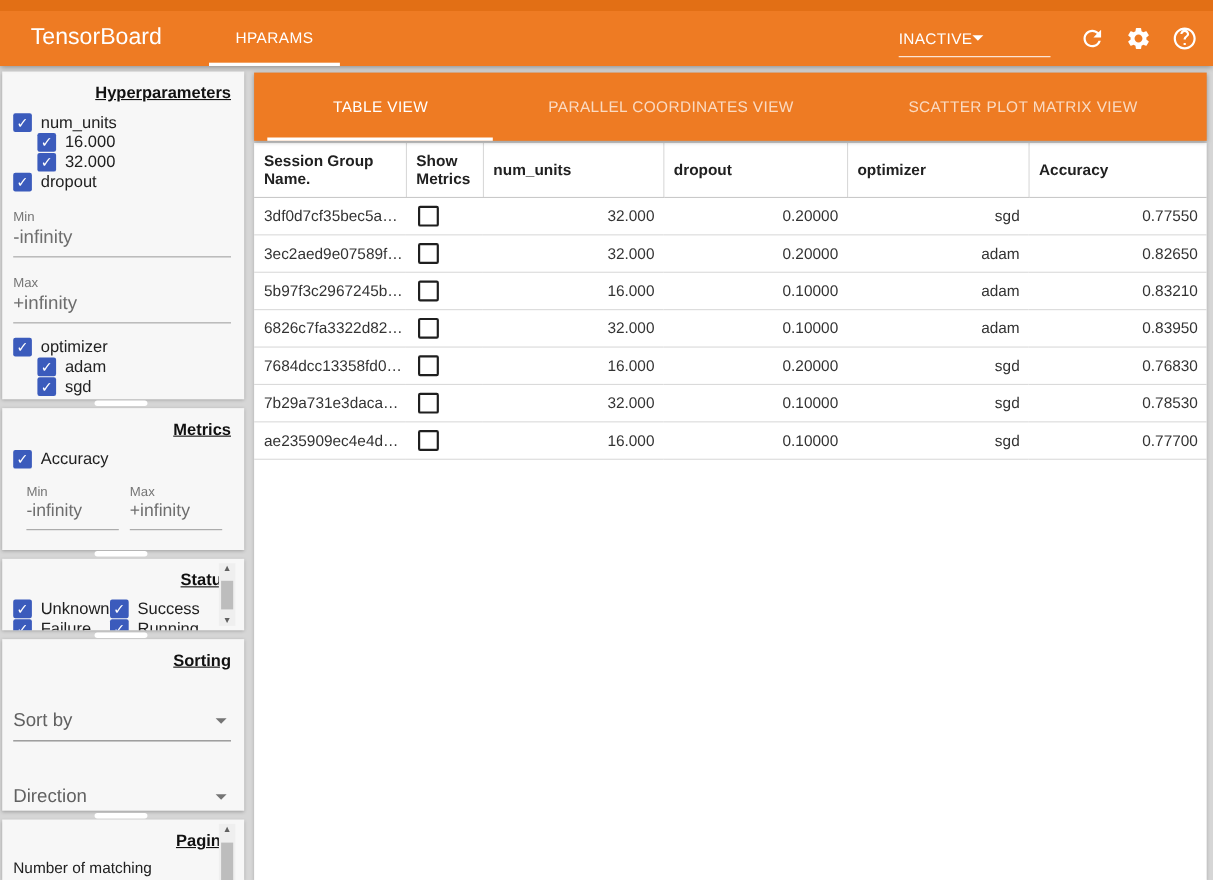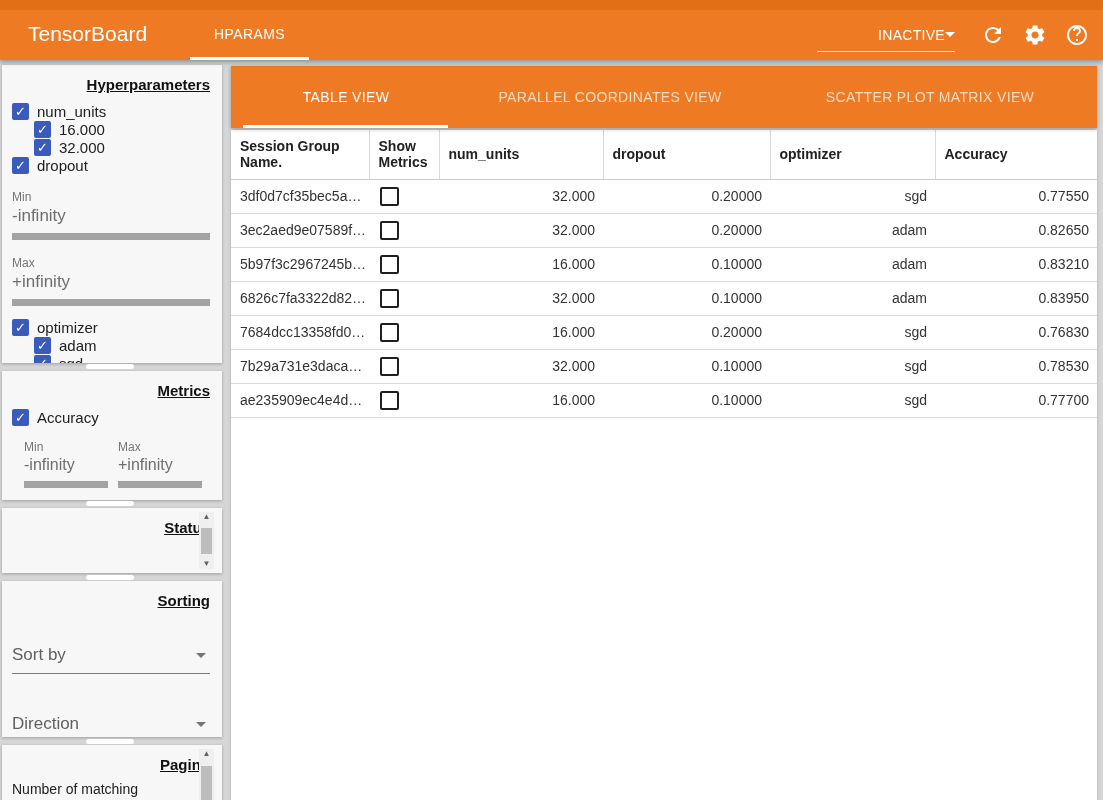--- a/index.html
+++ b/index.html
@@ -16,40 +16,40 @@
   .tb-title{position:absolute;left:28px;top:0;height:60px;display:flex;align-items:center;
     padding-top:8px;box-sizing:border-box;color:#fff;font-size:21px;font-weight:500;}
   .tb-tabs{position:absolute;left:190px;top:0;height:60px;display:flex;}
   .tb-tab{position:relative;height:60px;display:flex;align-items:center;justify-content:center;
     padding:8px 24px 0 24px;box-sizing:border-box;color:rgba(255,255,255,.65);
     font-size:14px;font-weight:500;letter-spacing:.4px;cursor:pointer;}
   .tb-tab.active{color:#fff;}
   .tb-tab.active::after{content:"";position:absolute;left:0;right:0;bottom:0;height:3px;background:#fff;}
   .tb-right{position:absolute;right:14px;top:10px;height:50px;display:flex;align-items:center;gap:18px;}
   .run-select{position:relative;width:138px;height:32px;color:#fff;font-size:14px;letter-spacing:.3px;
-    display:flex;align-items:center;justify-content:flex-end;
+    display:flex;align-items:center;justify-content:flex-start;
     border-bottom:1px solid rgba(255,255,255,.8);cursor:pointer;margin-right:8px;margin-left:13px;}
   .caret-down{width:0;height:0;border-left:5px solid transparent;border-right:5px solid transparent;
     border-top:5px solid #fff;}
   .tb-iconbtn{width:24px;height:24px;cursor:pointer;display:flex;align-items:center;justify-content:center;}
   .tb-iconbtn svg{width:24px;height:24px;fill:#fff;}
 
   
   .card{position:absolute;left:2px;width:220px;background:#f7f7f7;
     box-shadow:0 1px 3px rgba(0,0,0,.25);box-sizing:border-box;overflow:hidden;}
   .card h3{margin:0;font-size:15px;font-weight:700;color:#111;text-decoration:underline;text-align:right;}
   .side-pad{padding:11px 12px 0 10px;}
   .cb-row{display:flex;align-items:center;height:18px;margin-bottom:0;}
   .cb-row .lbl{font-size:15px;color:#212121;margin-left:8px;}
   .cb{width:17px;height:17px;min-width:17px;border-radius:2px;background:#3b5bbc;color:#fff;
     display:flex;align-items:center;justify-content:center;font-size:13px;font-weight:700;cursor:pointer;}
   .cb::after{content:"✓";line-height:1;}
   .indent{margin-left:22px;}
   .field-label{font-size:12px;color:#757575;}
-  .field-value{font-size:17px;color:#6e6e6e;border-bottom:7px solid #a3a3a3;
+  .field-value{font-size:17px;color:#6e6e6e;border-bottom:1px solid #a3a3a3;
     padding:2px 0 7px 0;cursor:text;}
   .drag-handle{position:absolute;width:48px;height:5px;border-radius:3px;background:#fff;left:86px;z-index:5;cursor:row-resize;}
 
   
   .status-grid{margin-top:8px;display:grid;grid-template-columns:88px auto;row-gap:0;}
   .status-grid .cb-row{height:18px;}
 
   
   .mat-select{position:relative;margin:0 0 0 0;border-bottom:1px solid #7a7a7a;
     display:flex;align-items:center;justify-content:space-between;
@@ -180,20 +180,38 @@
     <div style="width:84px;">
       <div class="field-label">Max</div>
       <div class="field-value" style="font-size:16px;">+infinity</div>
     </div>
   </div>
 </div>
 <div class="drag-handle" style="top:501px;"></div>
 
 <div class="card side-pad" style="top:508px;height:65px;">
   <h3>Status</h3>
+  <div class="status-grid">
+    <div class="cb-row">
+      <div class="cb"></div>
+      <span class="lbl">Unknown</span>
+    </div>
+    <div class="cb-row">
+      <div class="cb"></div>
+      <span class="lbl">Success</span>
+    </div>
+    <div class="cb-row">
+      <div class="cb"></div>
+      <span class="lbl">Failure</span>
+    </div>
+    <div class="cb-row">
+      <div class="cb"></div>
+      <span class="lbl">Running</span>
+    </div>
+  </div>
   <div class="mini-scroll" style="top:4px;height:57px;">
     <span class="arr">▲</span>
     <span class="thumb" style="height:26px;"></span>
     <span class="arr">▼</span>
   </div>
 </div>
 <div class="drag-handle" style="top:575px;"></div>
 
 <div class="card side-pad" style="top:581px;height:156px;">
   <h3>Sorting</h3>

